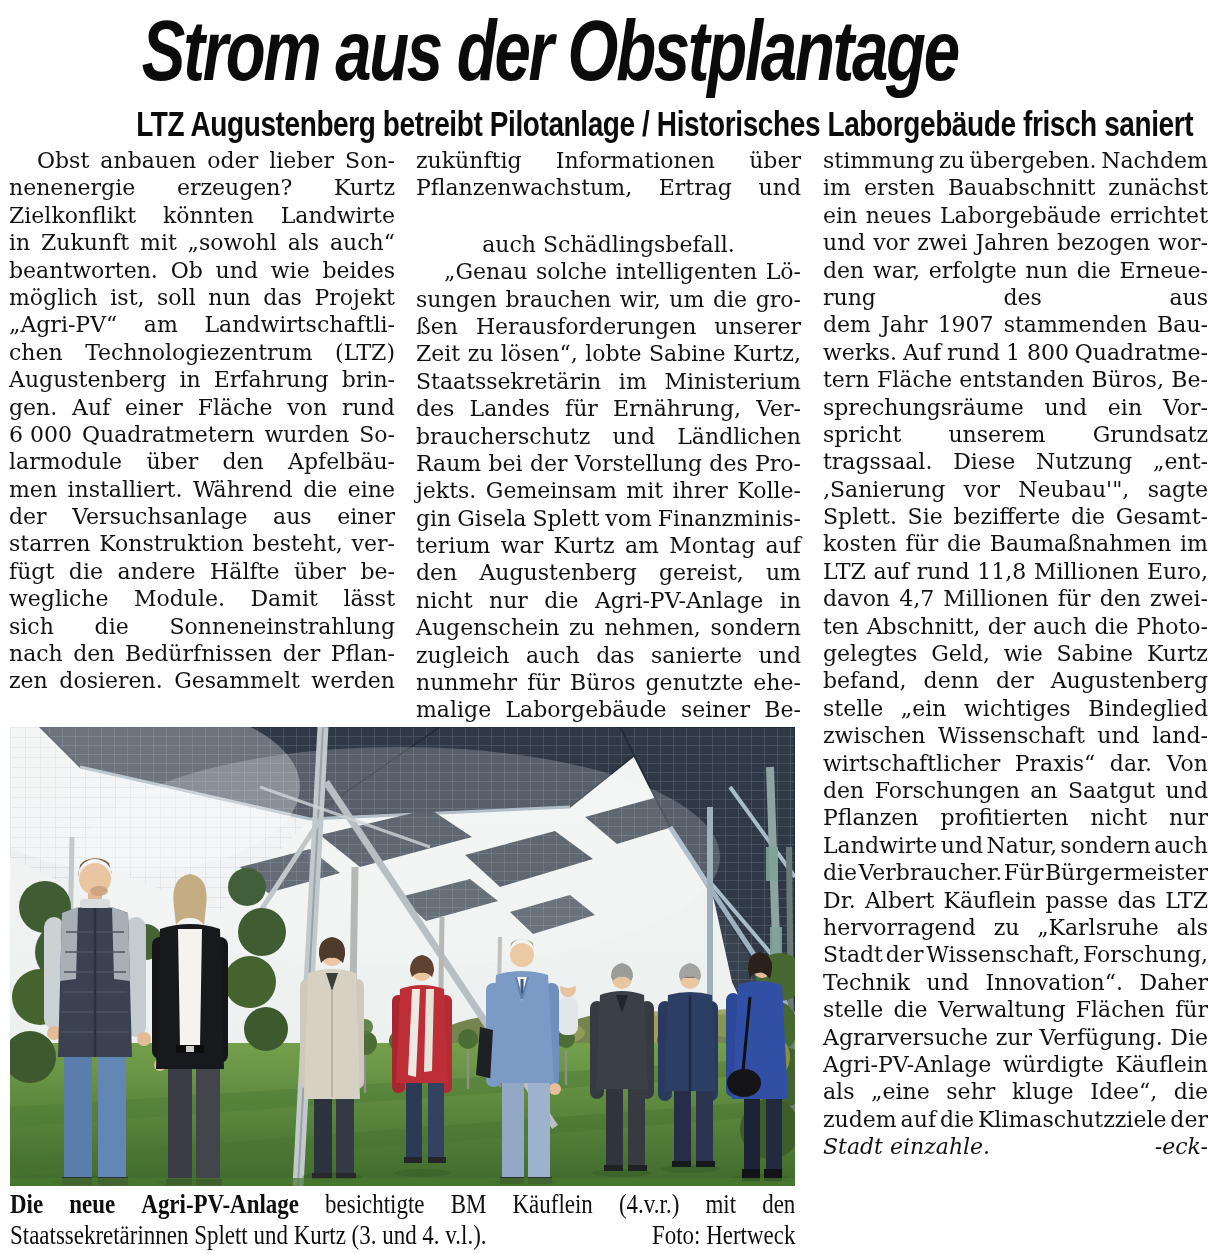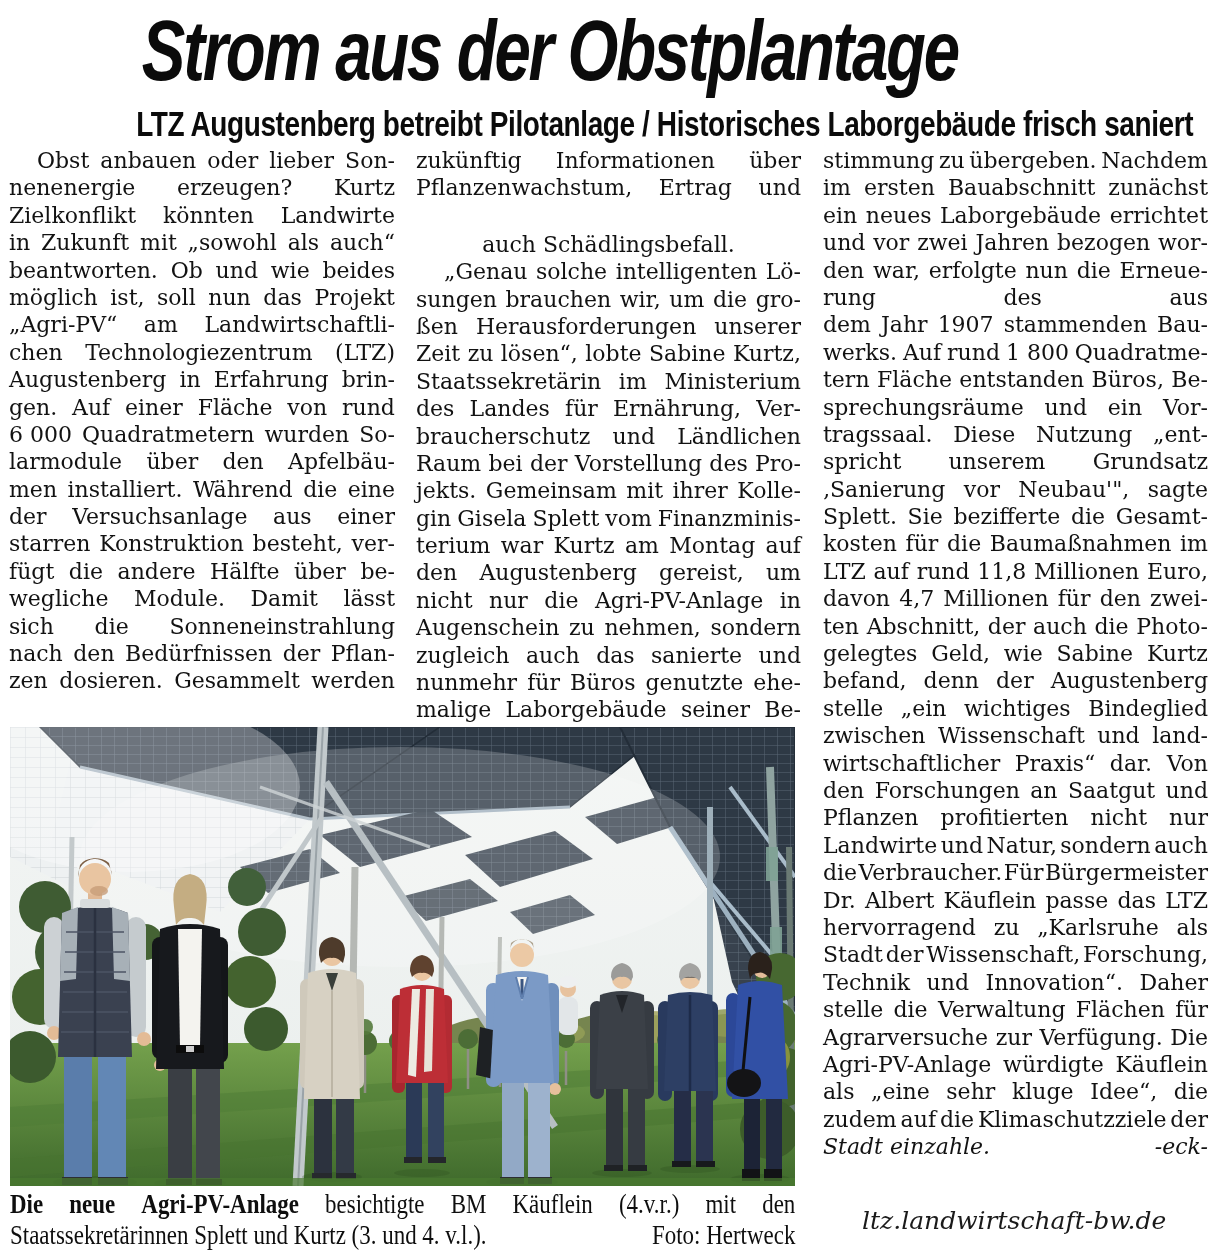--- a/index.html
+++ b/index.html
@@ -364,29 +364,29 @@
         <span>Büros,</span>
         <span>Be-</span>
       </div>
       <div class="line jline">
         <span>sprechungsräume</span>
         <span>und</span>
         <span>ein</span>
         <span>Vor-</span>
       </div>
       <div class="line jline">
+        <span>spricht</span>
+        <span>unserem</span>
+        <span>Grundsatz</span>
+      </div>
+      <div class="line jline">
         <span>tragssaal.</span>
         <span>Diese</span>
         <span>Nutzung</span>
         <span>„ent-</span>
-      </div>
-      <div class="line jline">
-        <span>spricht</span>
-        <span>unserem</span>
-        <span>Grundsatz</span>
       </div>
       <div class="line jline">
         <span>‚Sanierung</span>
         <span>vor</span>
         <span>Neubau'",</span>
         <span>sagte</span>
       </div>
       <div class="line jline">
         <span>Splett.</span>
         <span>Sie</span>
@@ -540,21 +540,20 @@
         <span>die</span>
         <span>Klimaschutzziele</span>
         <span>der</span>
       </div>
       <div class="line signoff">
         <span>Stadt einzahle.</span>
         <span>-eck-</span>
       </div>
     </div>
 
-  <div class="weblink"><span>ltz.landwirtschaft-bw.de</span></div>
 
   <figure class="photo">
     <svg width="785" height="459" viewBox="0 0 785 459" xmlns="http://www.w3.org/2000/svg">
       <defs>
         <linearGradient id="sky" x1="0" y1="0" x2="0" y2="1">
           <stop offset="0" stop-color="#f3f5f4"></stop>
             <stop offset="1" stop-color="#e9eeec"></stop>
         </linearGradient>
         <linearGradient id="grass" x1="0" y1="0" x2="0" y2="1">
           <stop offset="0" stop-color="#74a04c"></stop>

